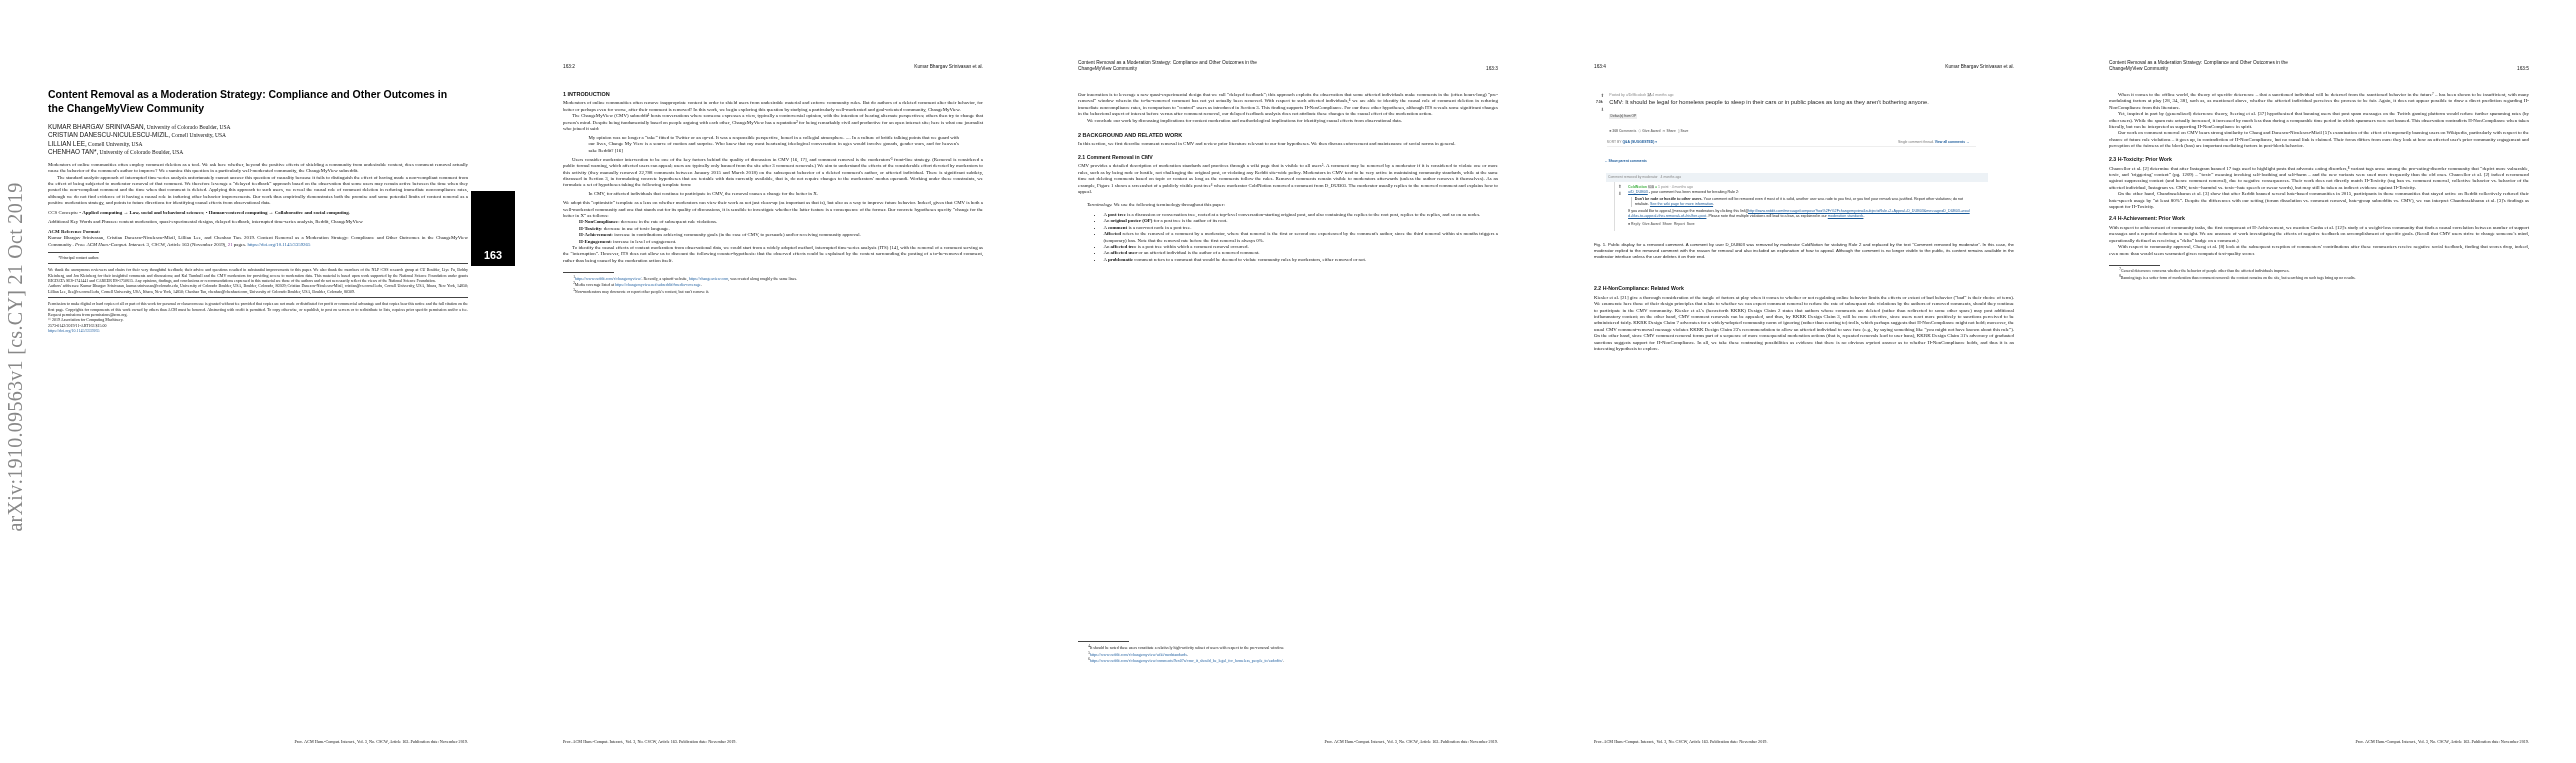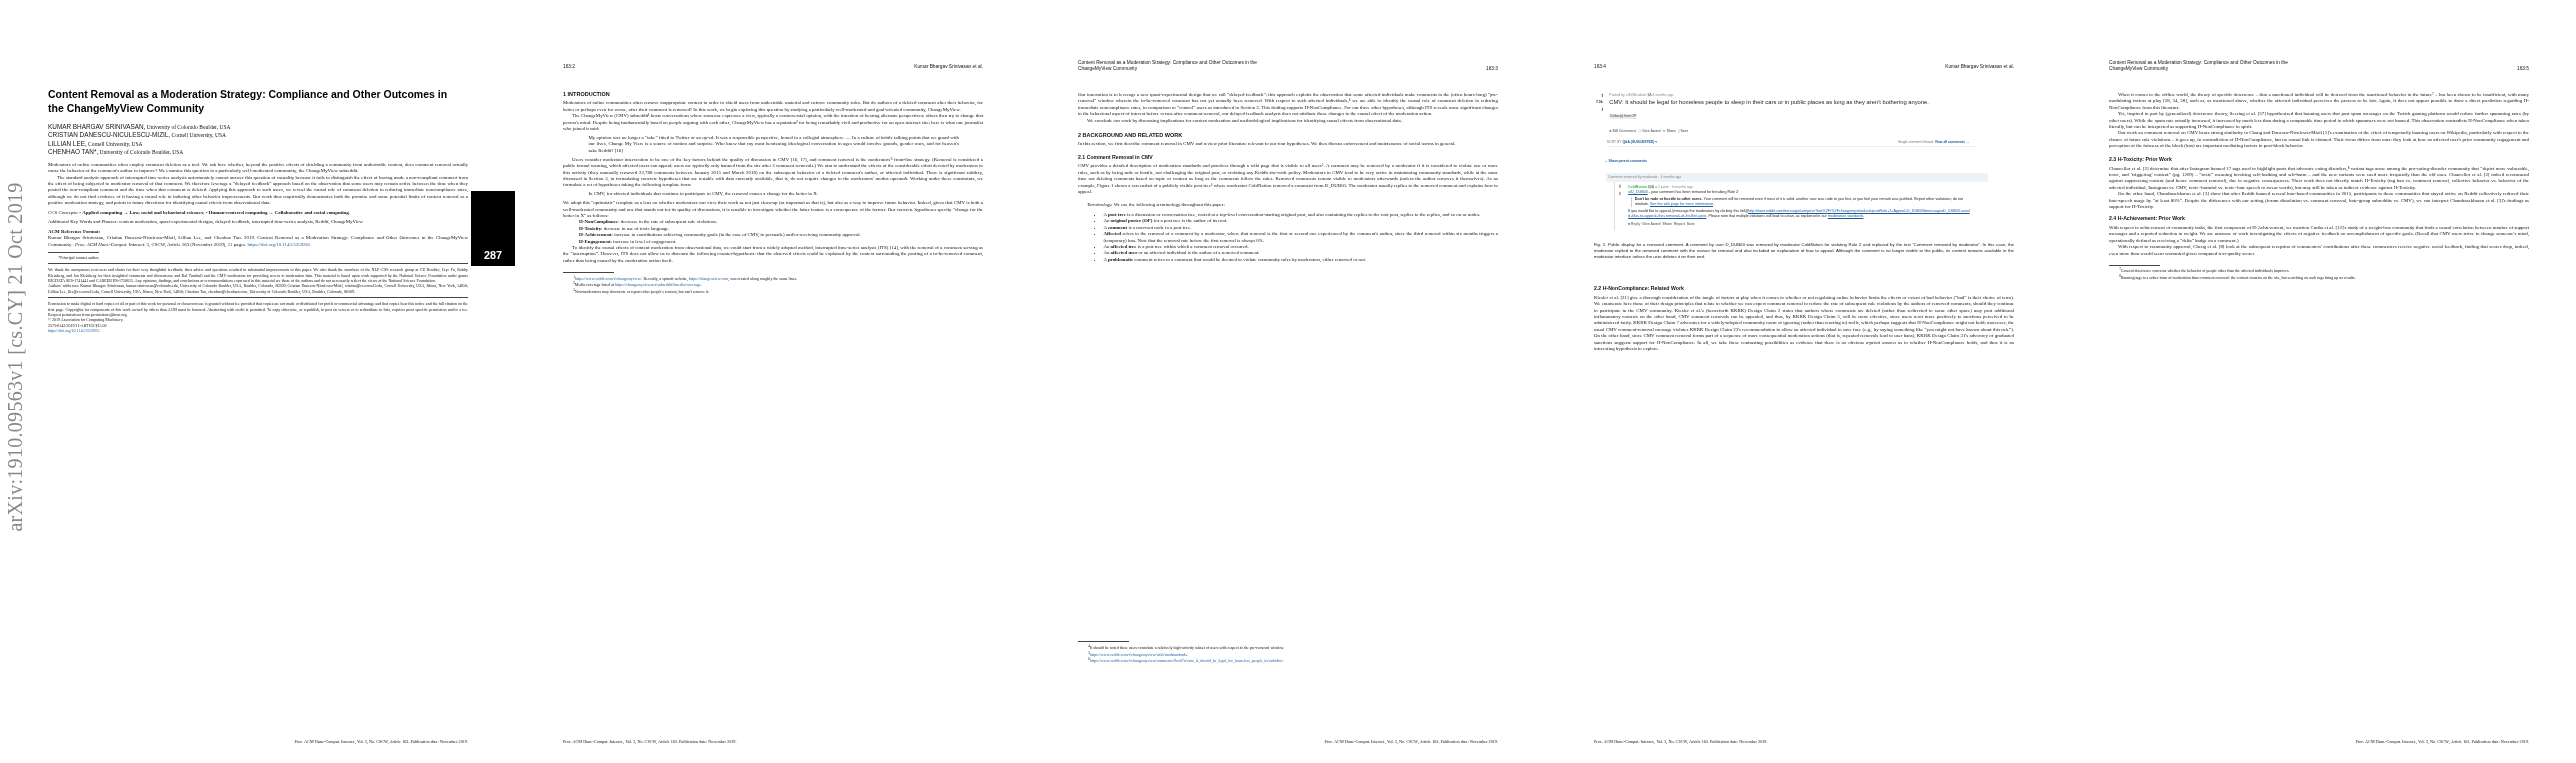--- a/index.html
+++ b/index.html
@@ -57,21 +57,21 @@
   .vote { position:absolute; font-size:4.5px; color:#777; }
 </style>
 </head>
 <body>
 
 <div class="page" style="left:0">
   <div class="arxiv">
       <span>arXiv:1910.09563v1  [cs.CY]  21 Oct 2019</span>
     </div>
   <div class="artbox">
-      <span>287</span>
+      <span>163</span>
     </div>
   <div class="content" style="top:87px">
     <h1 class="title" style="width:413px">Content Removal as a Moderation Strategy: Compliance and Other Outcomes in the ChangeMyView Community</h1>
     <div class="authors">
       <div><span>KUMAR BHARGAV SRINIVASAN,</span><span class="aff"> University of Colorado Boulder, USA</span></div>
       <div><span>CRISTIAN DANESCU-NICULESCU-MIZIL,</span><span class="aff"> Cornell University, USA</span></div>
       <div><span>LILLIAN LEE,</span><span class="aff"> Cornell University, USA</span></div>
       <div><span>CHENHAO TAN*,</span><span class="aff"> University of Colorado Boulder, USA</span></div>
     </div>
     <div style="height:5.1px"></div>

